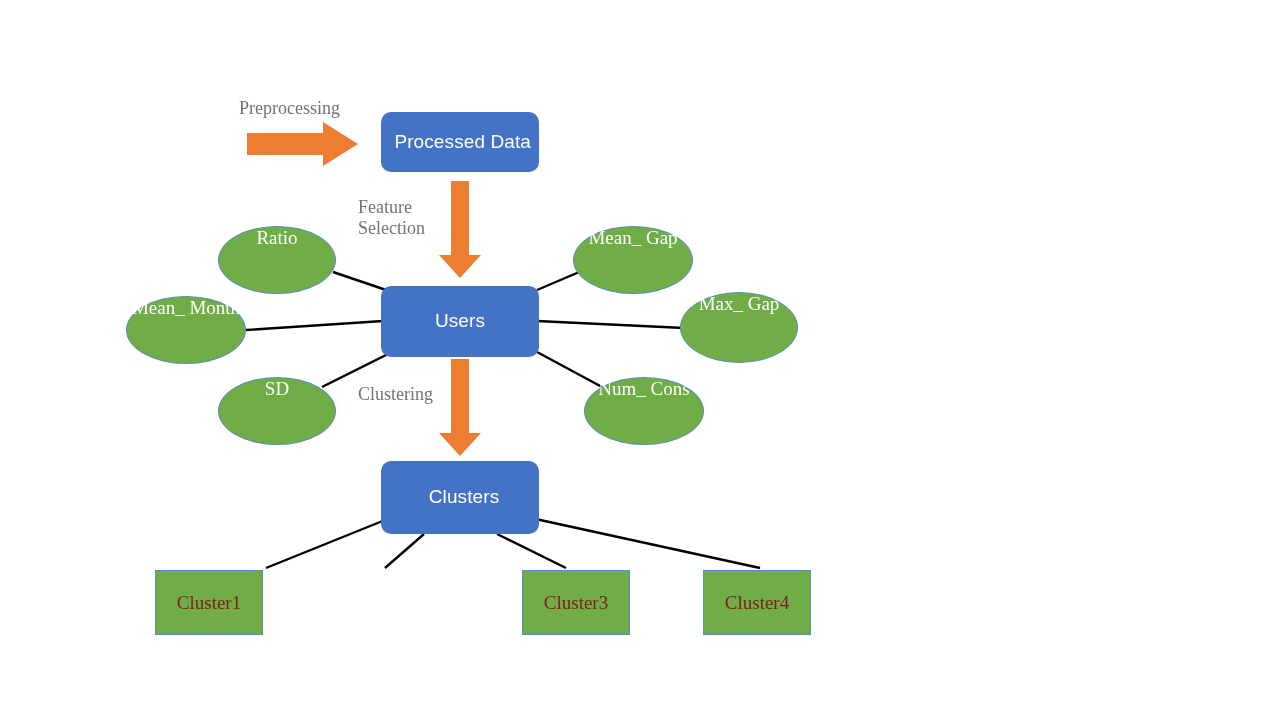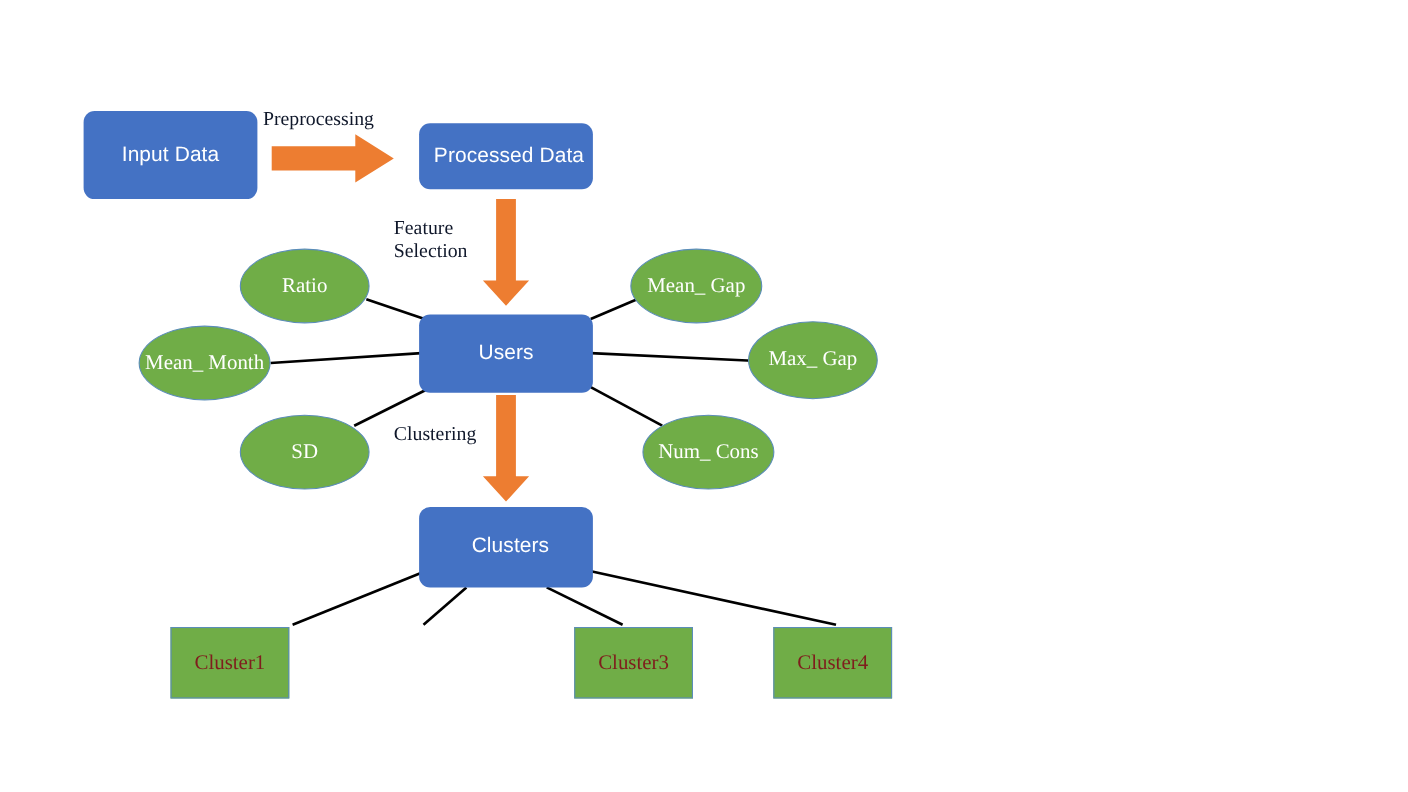--- a/index.html
+++ b/index.html
@@ -40,21 +40,20 @@
     padding: 2px 8px;
   }
   
   .feature-ellipse {
     position: absolute;
     background: #70AD47;
     border: 1px solid #5B8DB8;
     border-radius: 50%;
     color: #ffffff;
     display: flex;
-    align-items: center;
     justify-content: center;
     text-align: center;
     font-family: "Liberation Serif", serif;
     font-size: 19px;
     line-height: 1.18;
     box-sizing: border-box;
   }
   
   .cluster-box {
     position: absolute;
@@ -65,21 +64,21 @@
     align-items: center;
     justify-content: center;
     text-align: center;
     font-family: "Liberation Serif", serif;
     font-size: 19px;
     box-sizing: border-box;
   }
   
   .edge-label {
     position: absolute;
-    color: #0f172a;
+    color: #737373;
     font-family: "Liberation Serif", serif;
     font-size: 18px;
     line-height: 1.15;
     white-space: pre-line;
   }
   .lbl-preprocessing { left: 239px; top: 98px; }
   .lbl-feature-selection { left: 358px; top: 197px; text-align: left; }
   .lbl-clustering { left: 358px; top: 384px; }
 </style>
 </head>
@@ -101,23 +100,20 @@
     <line x1="497" y1="534" x2="566" y2="568" stroke="#000000" stroke-width="2.4"></line>
     <line x1="531" y1="518" x2="760" y2="568" stroke="#000000" stroke-width="2.4"></line>
 
     <polygon fill="#ED7D31" points="247,133 323,133 323,122 358,144 323,166 323,155 247,155"></polygon>
 
     <polygon fill="#ED7D31" points="451,181 469,181 469,255 481,255 460,278 439,255 451,255"></polygon>
 
     <polygon fill="#ED7D31" points="451,359 469,359 469,433 481,433 460,456 439,433 451,433"></polygon>
   </svg>
 
-  <div class="proc-box" style="left:76px;  top:101px; width:158px; height:80px;">
-    <span>Input Data</span>
-  </div>
 
   <div class="proc-box" style="left:381px; top:112px; width:158px; height:60px;justify-content:flex-end;">
     <span>Processed
 Data</span>
   </div>
 
   <div class="proc-box" style="left:381px; top:286px; width:158px; height:71px;">
     <span>Users</span>
   </div>
 

